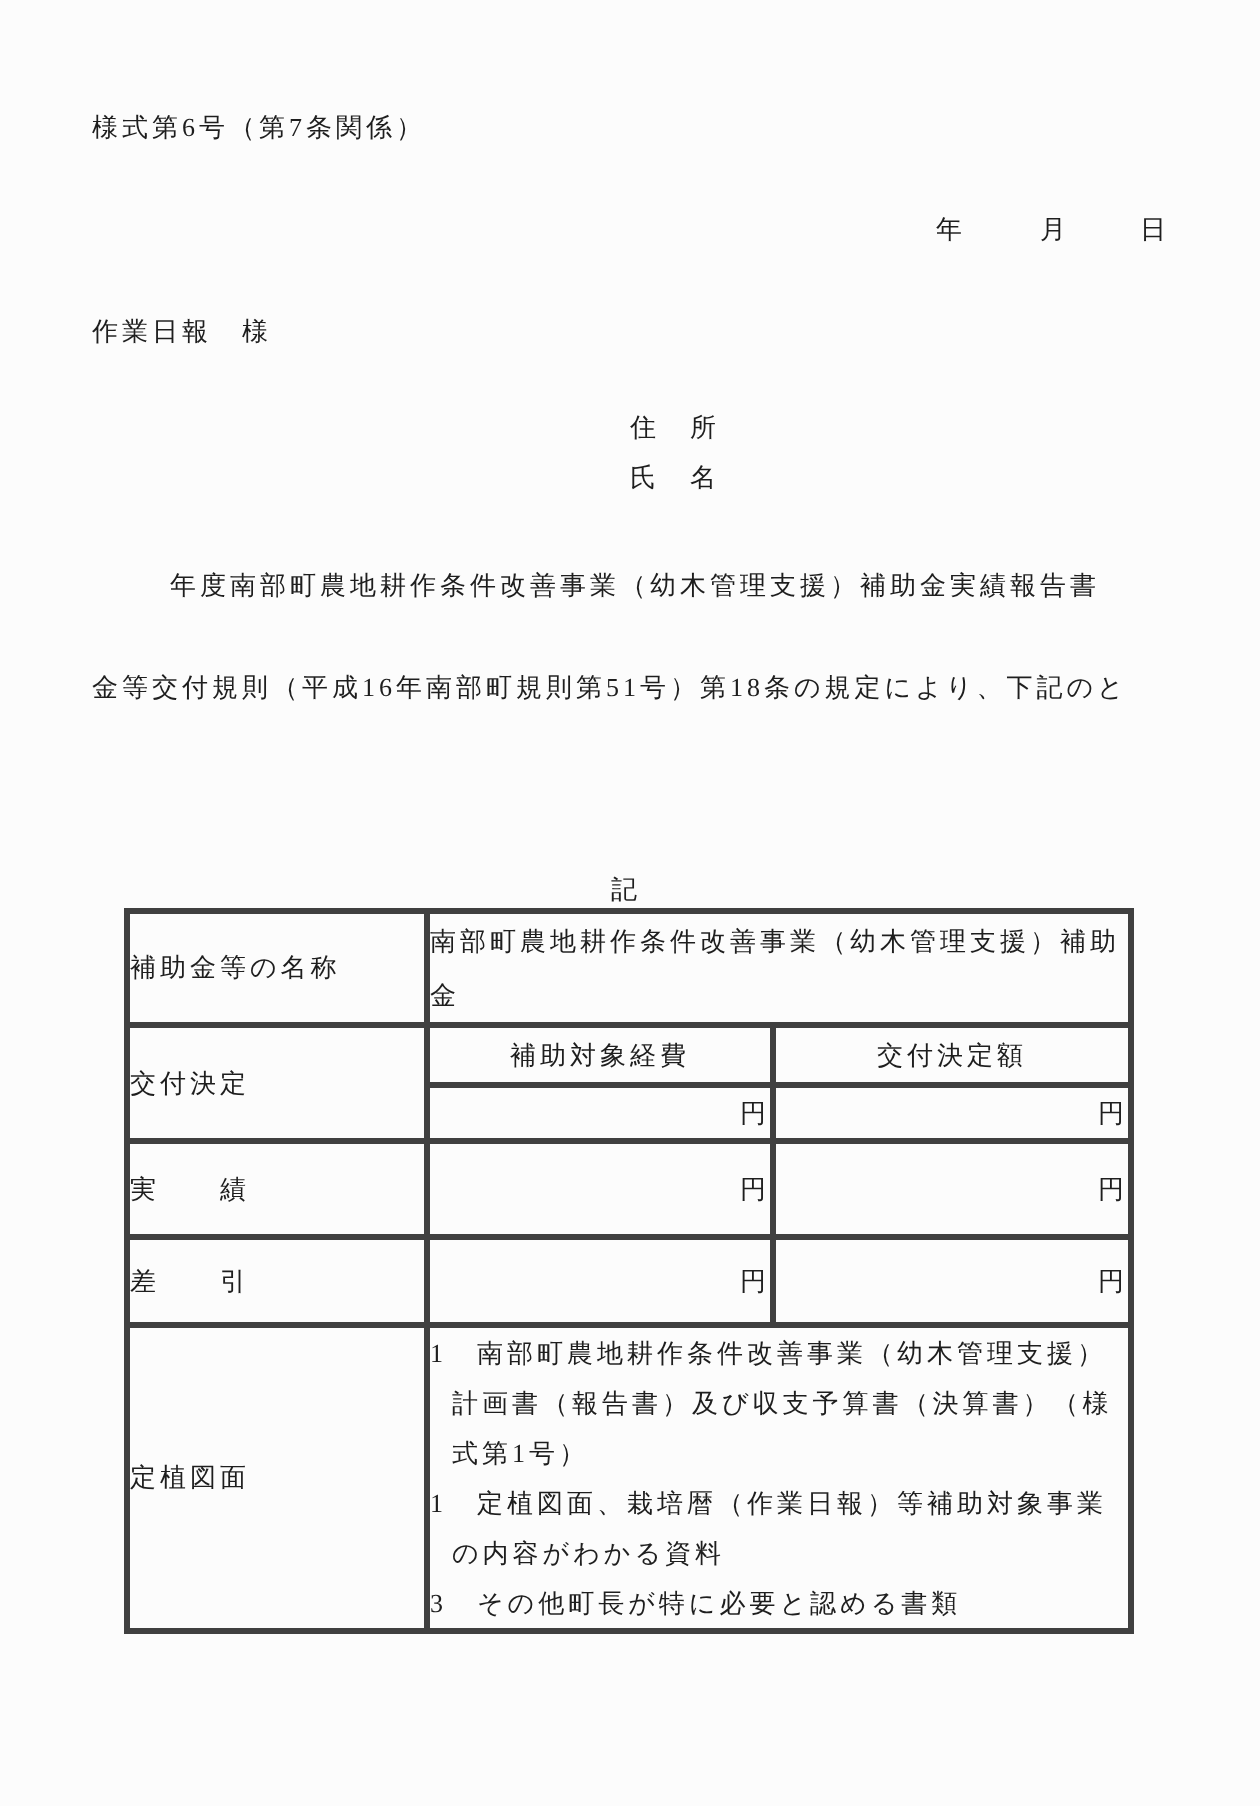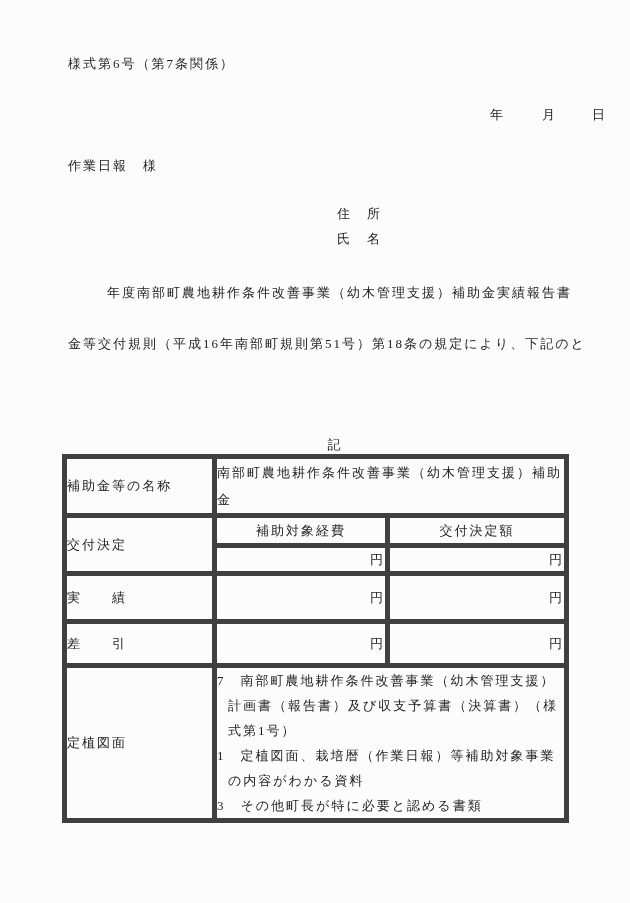--- a/index.html
+++ b/index.html
@@ -10,21 +10,21 @@
     width: 630px;
     height: 903px;
     background: #fcfcfc;
     font-family: "Liberation Serif", "DejaVu Serif", serif;
     color: #1e1e1e;
     font-size: 13px;
     letter-spacing: 2px;
     position: relative;
     overflow: hidden;
   }
-  .abs { position: absolute; margin-left: 22px; }
+  .abs { position: absolute; }
 
   #form-number { left: 46px; top: 55px; }
 
   #date-line { left: 468px; top: 106px; }
   #date-line .d-month { margin-left: 37px; }
   #date-line .d-day   { margin-left: 35px; }
 
   #addressee { left: 46px; top: 157px; }
 
   #address-label { left: 315px; top: 205px; text-align: center; }
@@ -42,21 +42,21 @@
     left: 62px;
     top: 454px;
     width: 502px;
     border-collapse: collapse;
     table-layout: fixed;
     font-size: 13px;
     letter-spacing: 2px;
     color: #1e1e1e;
   }
   #main-table td {
-    border: 5px solid #404040;
+    border: 3px solid #404040;
     vertical-align: middle;
     padding: 0;
   }
   .col-label  { width: 150px; }
   .col-exp    { width: 173px; }
   .col-amt    { width: 179px; }
 
   td.label-cell { text-align: left; }
   td.center-cell { text-align: center; }
   td.yen-cell { text-align: right; padding-right: 8px; }
@@ -125,21 +125,21 @@
       <td class="yen-cell">円</td>
     </tr>
     <tr class="row-diff">
       <td class="label-cell">差　　引</td>
       <td class="yen-cell">円</td>
       <td class="yen-cell">円</td>
     </tr>
     <tr class="row-attach">
       <td class="label-cell">定植図面</td>
       <td class="attach-cell" colspan="2">
-        <div>7　南部町農地耕作条件改善事業（幼木管理支援）</div>
+        <div>1　南部町農地耕作条件改善事業（幼木管理支援）</div>
         <div class="cont">計画書（報告書）及び収支予算書（決算書）（様</div>
         <div class="cont">式第1号）</div>
         <div>1　定植図面、栽培暦（作業日報）等補助対象事業</div>
         <div class="cont">の内容がわかる資料</div>
         <div>3　その他町長が特に必要と認める書類</div>
       </td>
     </tr>
   </tbody>
 </table>
 

